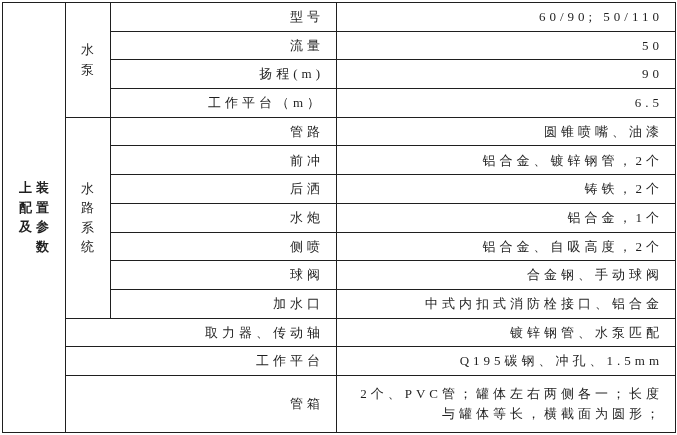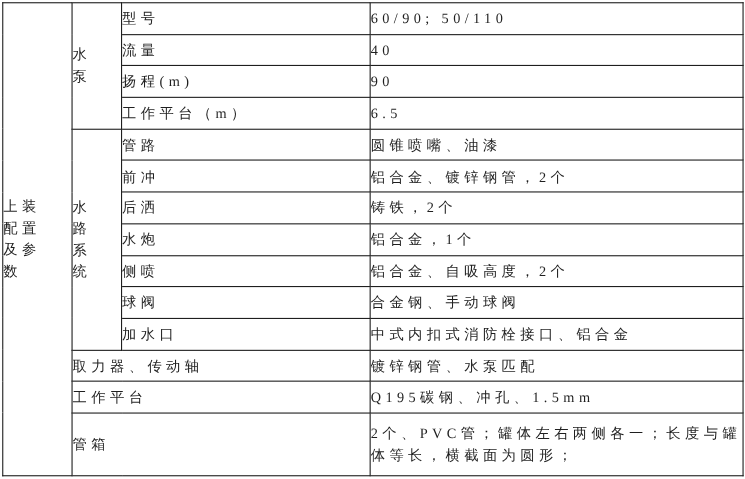--- a/index.html
+++ b/index.html
@@ -19,35 +19,35 @@
   table.spec {
     position: absolute;
     left: 2px;
     top: 2px;
     width: 673px;
     border-collapse: collapse;
     table-layout: fixed;
   }
   table.spec td {
     border: 1px solid #1f1f1f;
-    text-align: left;
+    text-align: right;
     vertical-align: middle;
     font-size: 13px;
     letter-spacing: 4px;
     line-height: 1.5;
-    padding: 0 0;
+    padding: 0 12px;
     overflow: hidden;
   }
   .row-h  { height: 28.7px; }
   .row-tall { height: 57px; }
   td.side {
     white-space: pre-line;
     vertical-align: top;
     padding-top: 42px;
-    font-weight: normal;
+    font-weight: bold;
     line-height: 30px;
     letter-spacing: 3px;
     font-size: 14px;
   }
   td.grp {
     white-space: pre-line;
     line-height: 27px;
     letter-spacing: 0;
   }
   td.val2 {
@@ -72,21 +72,21 @@
 配置
 及参
 数</td>
         <td rowspan="4" class="grp">水
 泵</td>
         <td>型号</td>
         <td>60/90; 50/110</td>
       </tr>
       <tr class="row-h">
         <td>流量</td>
-        <td>40</td>
+        <td>50</td>
       </tr>
       <tr class="row-h">
         <td>扬程(m)</td>
         <td>90</td>
       </tr>
       <tr class="row-h">
         <td>工作平台（m）</td>
         <td>6.5</td>
       </tr>
       <tr class="row-h">

